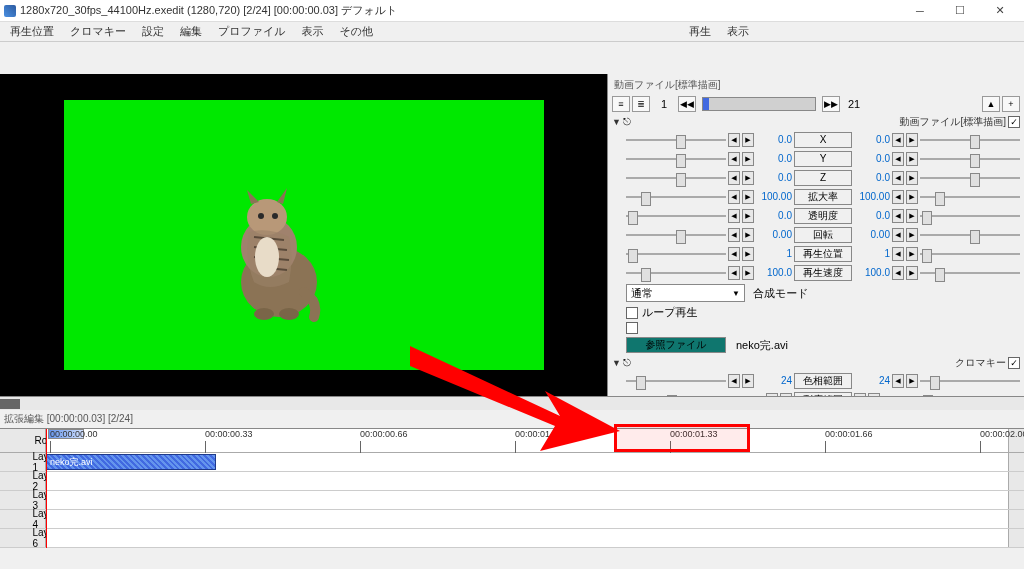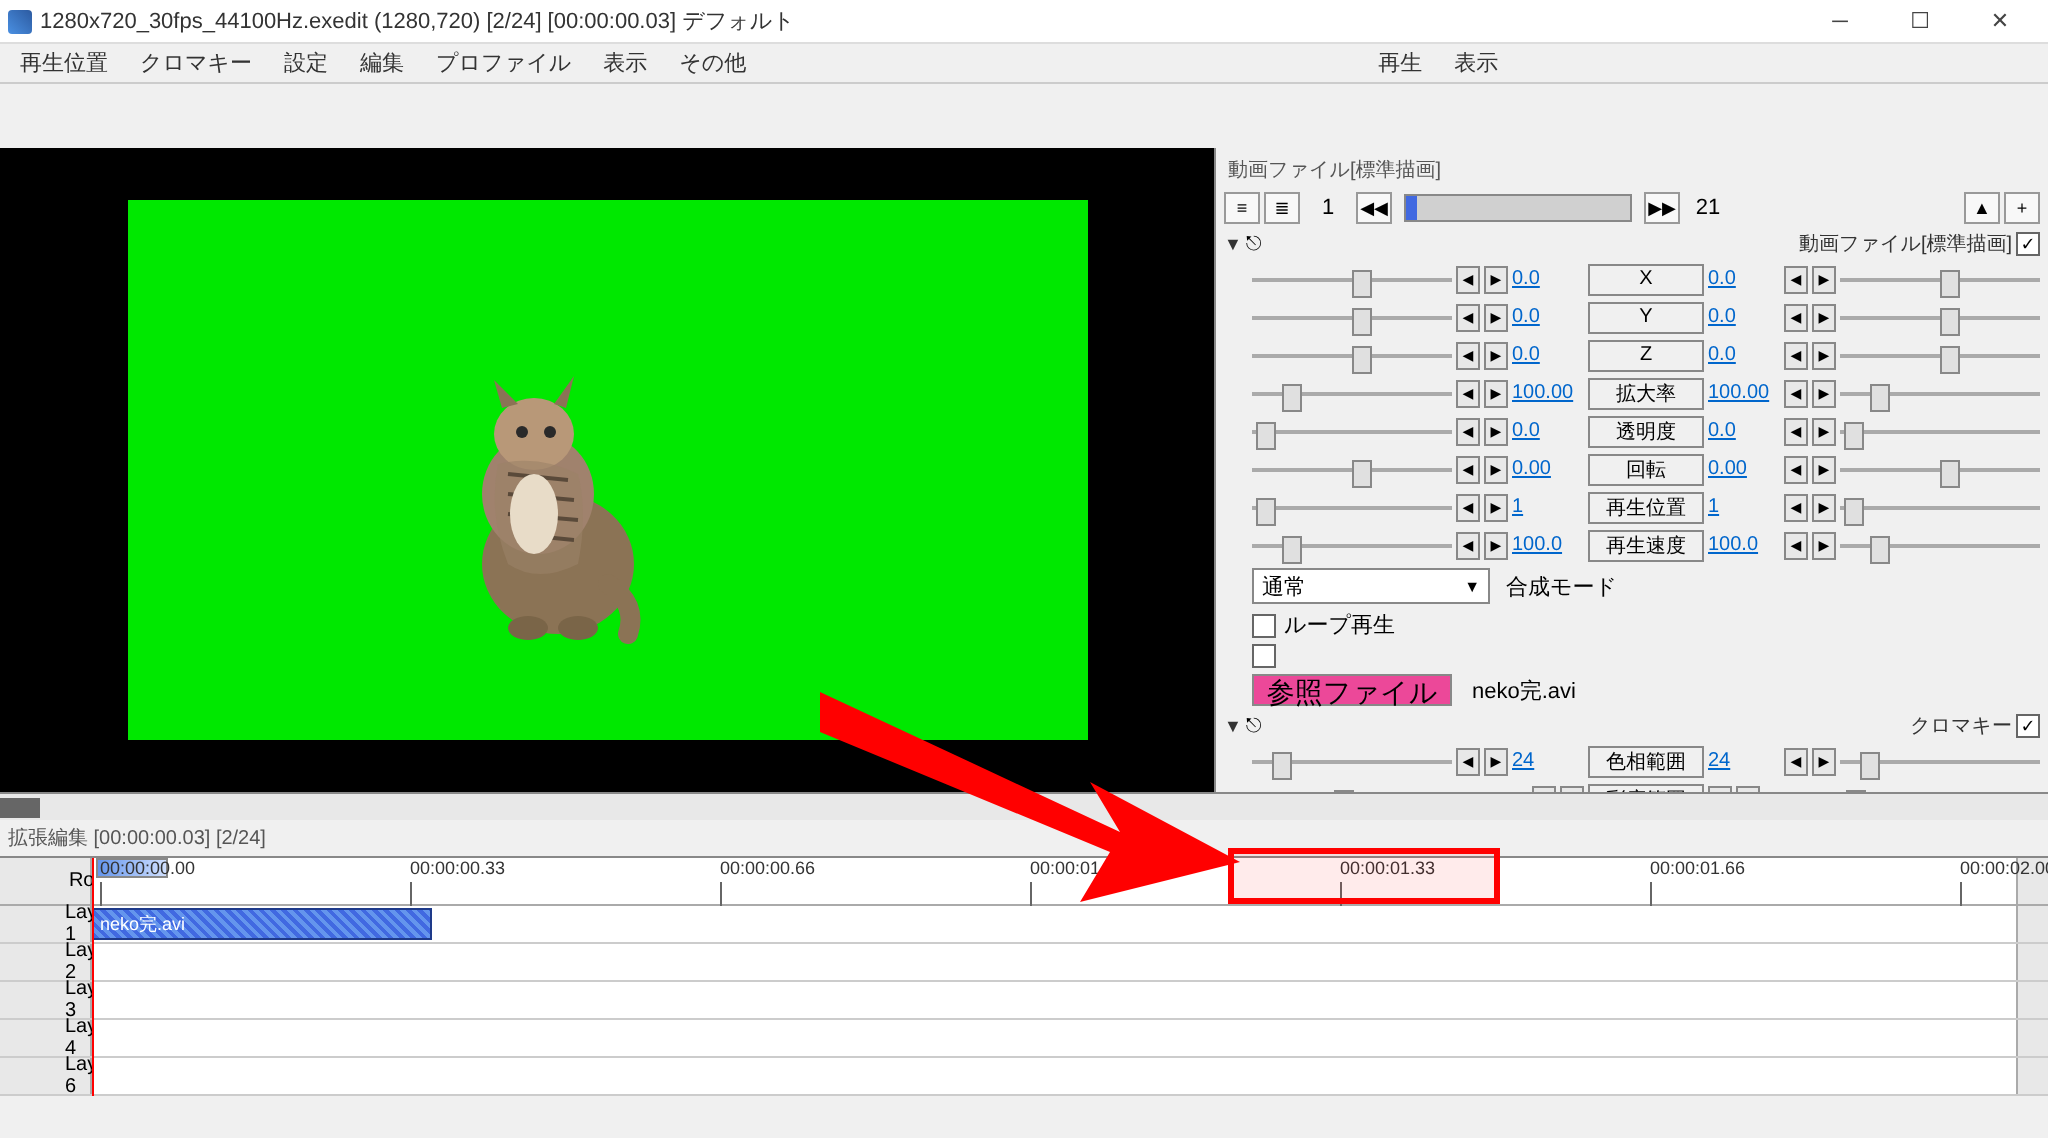--- a/index.html
+++ b/index.html
@@ -23,29 +23,29 @@
 .frame-num { width: 24px; text-align: center; }
 .group-head { display: flex; align-items: center; padding: 1px 0; }
 .tri { font-size: 9px; color: #333; margin-right: 2px; cursor: pointer; }
 .filter-label { color: #333; font-size: 10px; margin-left: auto; margin-right: 2px; }
 .checkbox { width: 12px; height: 12px; border: 1px solid #666; background: #fff; display: flex; align-items: center; justify-content: center; font-size: 9px; }
 .prop-row { display: flex; align-items: center; height: 19px; gap: 2px; padding-left: 14px; }
 .mini-slider { flex: 1; height: 14px; position: relative; border: none; }
 .mini-slider::before { content: ''; position: absolute; left: 0; right: 0; top: 6px; height: 2px; background: #aaa; }
 .mini-slider::after { content: ''; position: absolute; left: var(--thumb,50%); top: 2px; width: 8px; height: 12px; background: #e0e0e0; border: 1px solid #888; }
 .spin-btn { width: 12px; height: 14px; border: 1px solid #888; background: #e8e8e8; display: flex; align-items: center; justify-content: center; font-size: 7px; }
-.val-link { color: #0066cc; text-decoration: underline; width: 36px; text-align: left; font-size: 10px; }
+.val-link { color: #0066cc; width: 36px; text-align: right; font-size: 10px; }
 .prop-btn { width: 58px; height: 16px; border: 1px solid #888; background: #f0f0f0; text-align: center; font-size: 10px; display: flex; align-items: center; justify-content: center; }
 .right-slider { width: 60px; }
 .dropdown { width: 119px; height: 18px; border: 1px solid #888; background: #fff; display: flex; align-items: center; padding: 0 4px; }
 .dropdown::after { content: '▼'; margin-left: auto; font-size: 8px; }
 .combo-row { display: flex; align-items: center; gap: 8px; padding: 2px 14px; }
 .check-row { display: flex; align-items: center; gap: 4px; padding: 1px 14px; }
 .ref-row { display: flex; align-items: center; gap: 10px; padding: 2px 14px; }
-.ref-btn { width: 100px; height: 16px; border: 1px solid #888; background: #ec4899; text-align: center; font-size: 14px; font-family: Liberation Mono, monospace; }
+.ref-btn { width: 100px; height: 16px; border: 1px solid #888; background: #0f766e; text-align: center; font-size: 10px; font-family: Liberation Mono, monospace; }
 .highlight-box { position: absolute; left: 614px; top: 424px; width: 136px; height: 28px; border: 3px solid #ff0000; background: rgba(255,0,0,0.08); pointer-events: none; z-index: 100; }
 .arrow { position: absolute; left: 400px; top: 336px; z-index: 99; pointer-events: none; }
 .timeline-title { padding: 2px 4px; color: #555; font-size: 10px; background: #f0f0f0; }
 .timeline-wrap { border-top: 1px solid #888; }
 .tl-header { display: flex; height: 24px; border-bottom: 1px solid #aaa; }
 .tl-label-col { width: 40px; background: #e8e8e8; border-right: 1px solid #aaa; display: flex; align-items: center; justify-content: center; font-size: 10px; padding-left: 45px; }
 .tl-ruler { flex: 1; position: relative; background: #fff; }
 .ruler-tick { position: absolute; top: 0; font-size: 9px; color: #333; }
 .ruler-tick::before { content: ''; position: absolute; left: 0; top: 12px; width: 1px; height: 12px; background: #666; }
 .tl-scale { position: absolute; left: 2px; top: 0; width: 36px; height: 10px; background: linear-gradient(to right, #6495ed, #d0e0ff); border: 1px solid #888; }

